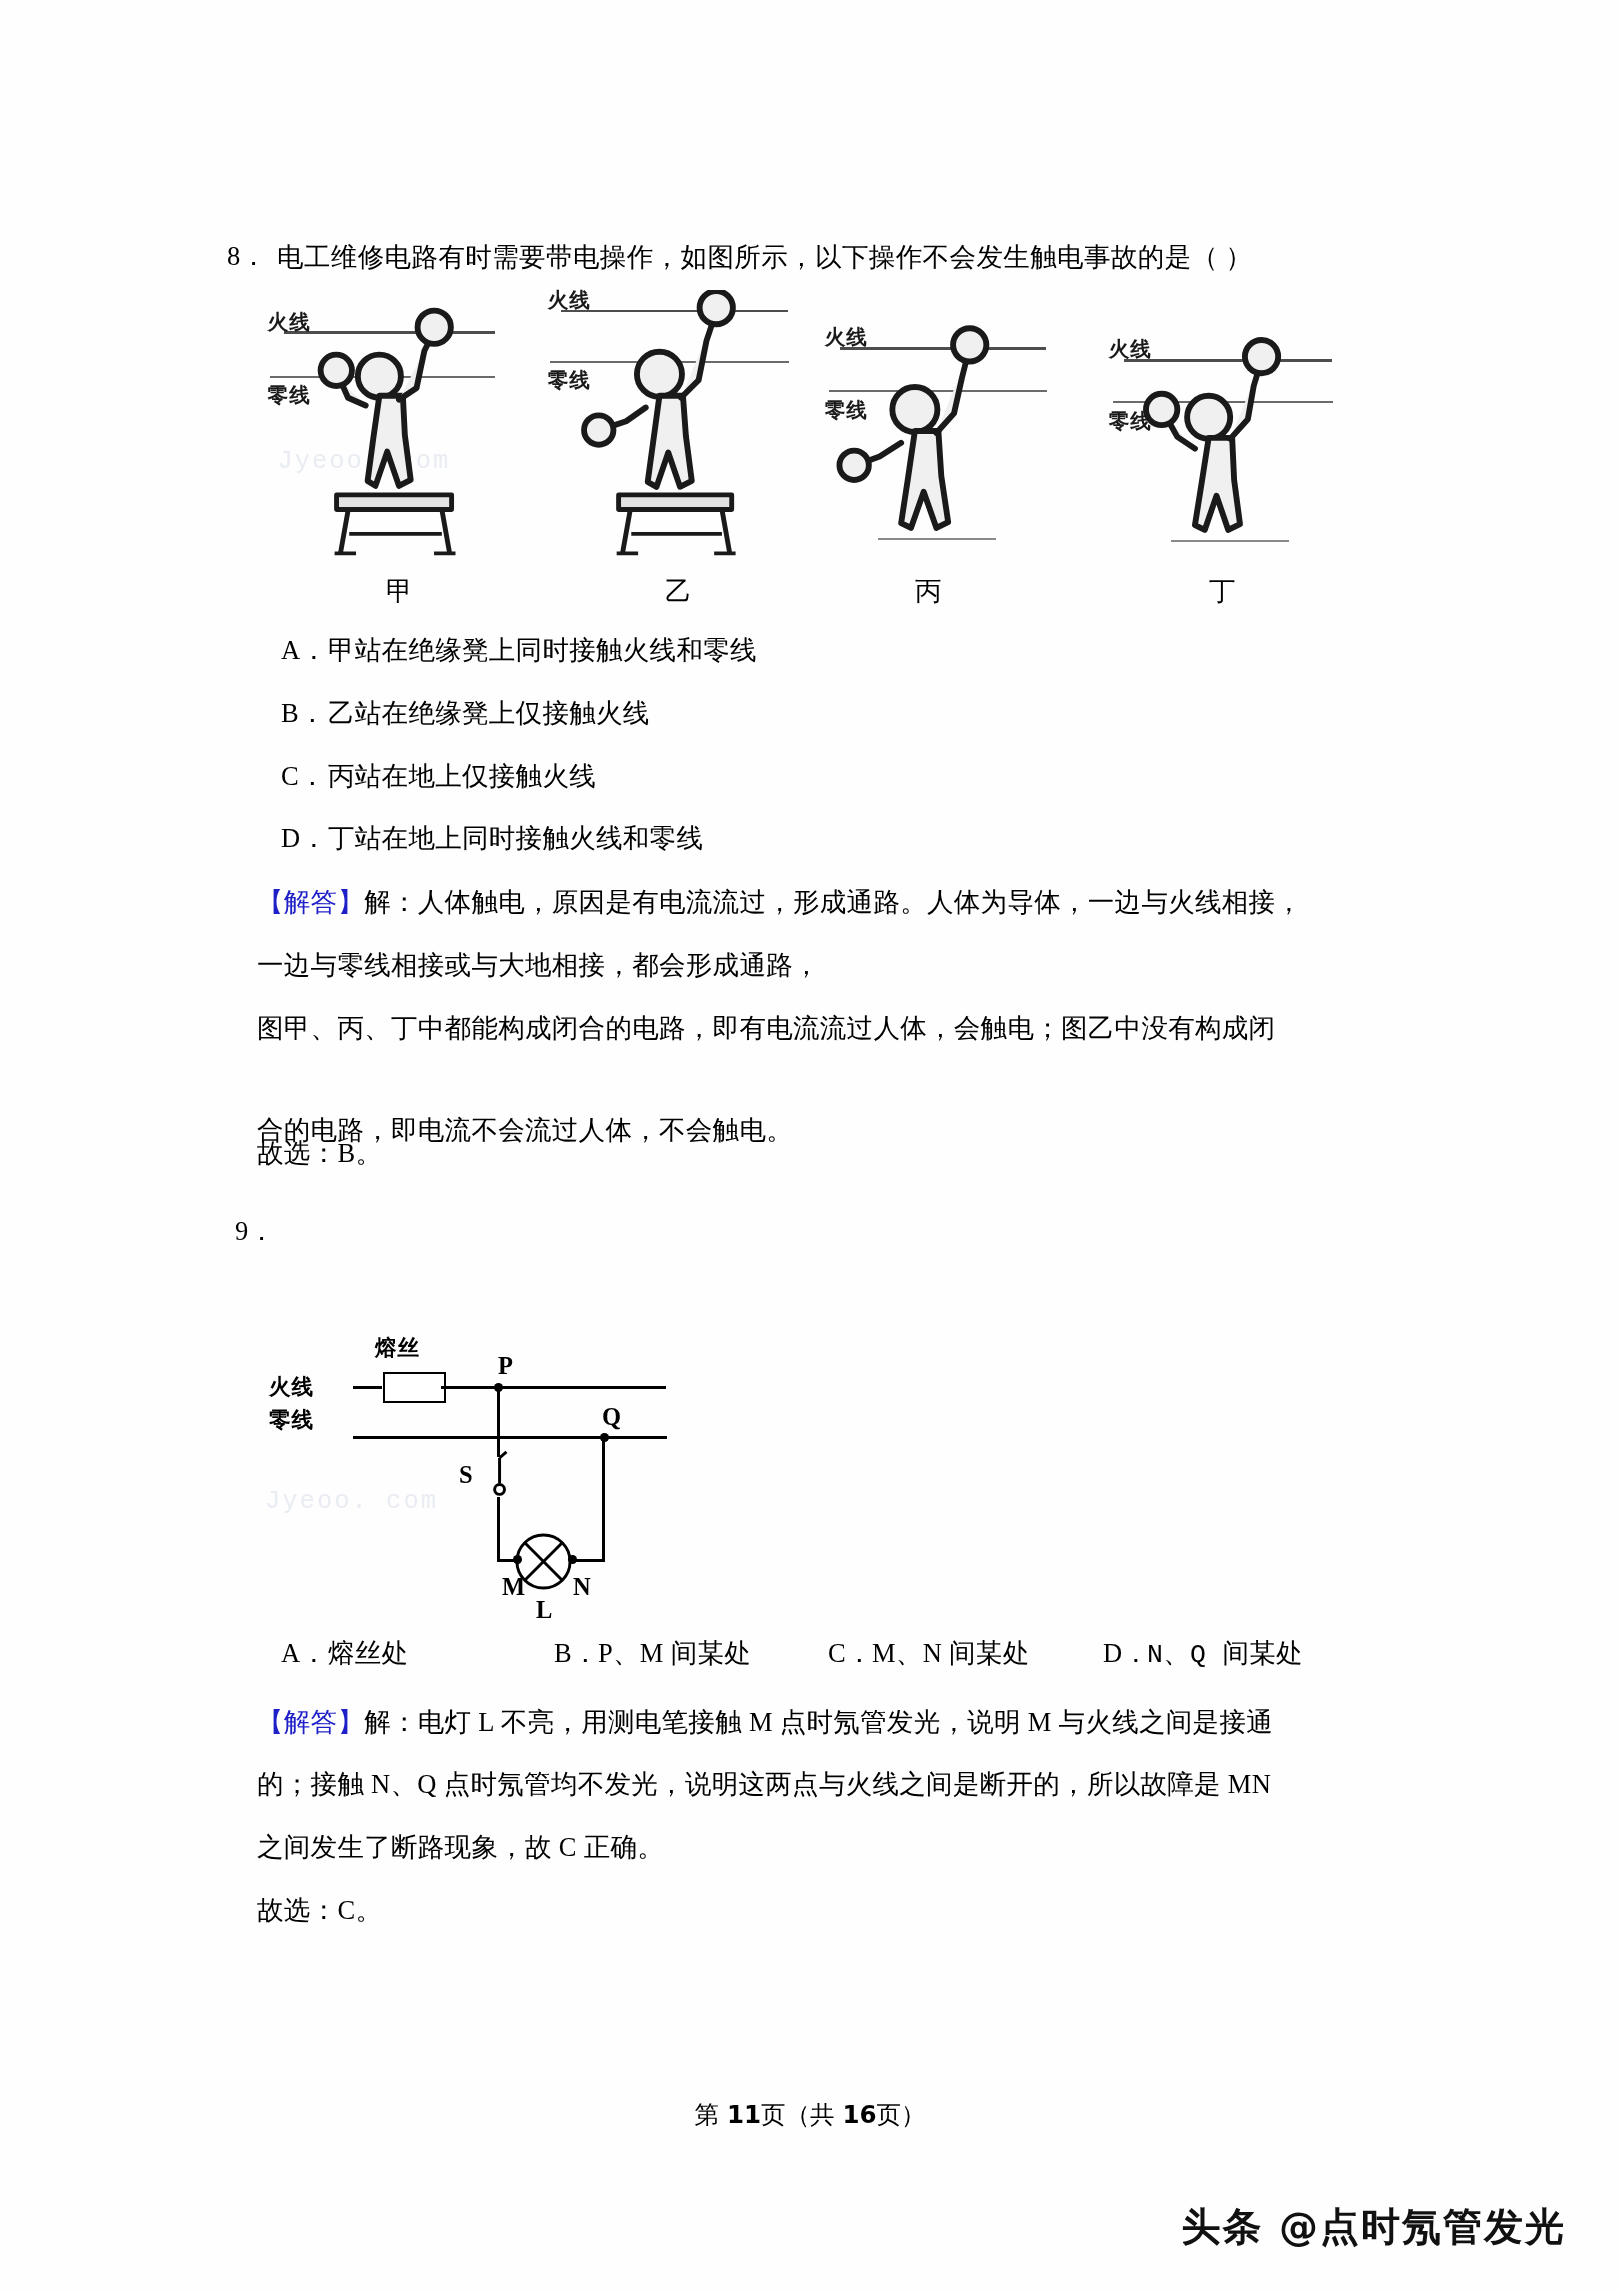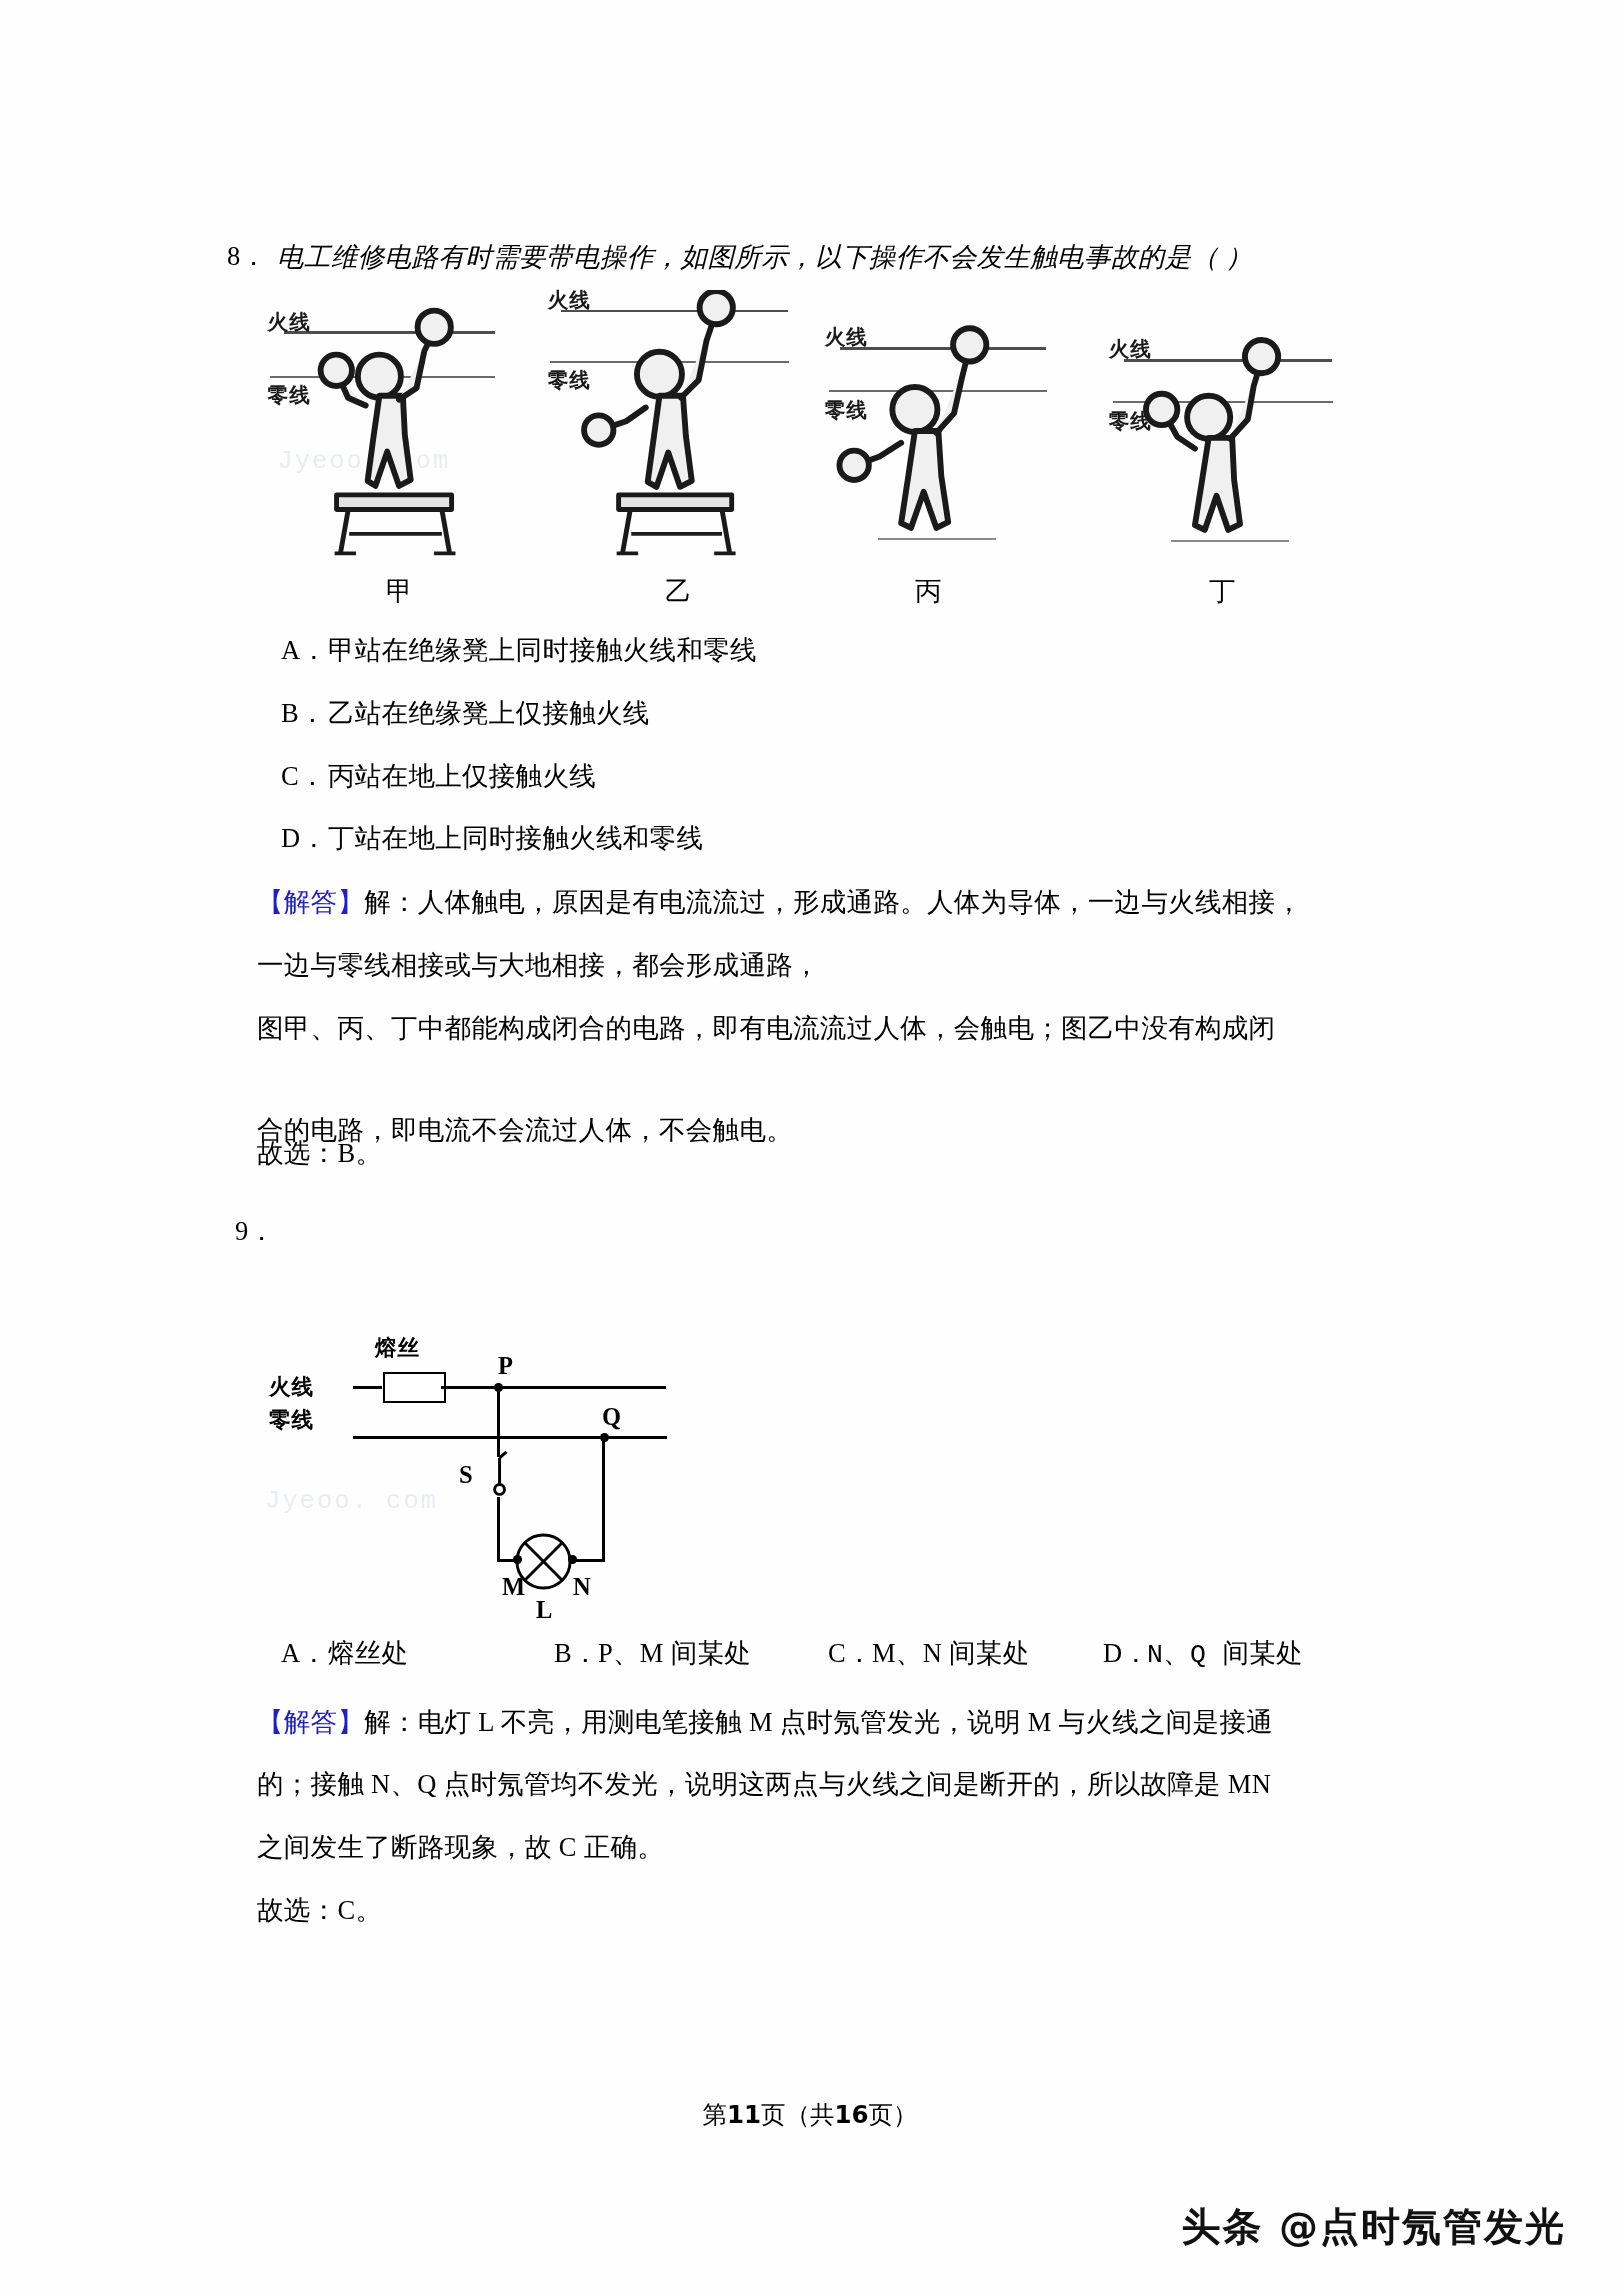--- a/index.html
+++ b/index.html
@@ -143,41 +143,41 @@
   
   .footer {
     position: absolute;
     left: 0;
     right: 0;
     top: 2098px;
     text-align: center;
     font-size: 24.5px;
     font-family: "DejaVu Sans", sans-serif;
   }
-  .footer b { font-weight: bold; }
+  .footer b { font-weight: bold; margin-left: 8px; }
 
   .watermark {
     position: absolute;
     right: 54px;
     top: 2200px;
     font-size: 39px;
     font-weight: bold;
     font-family: "DejaVu Sans", sans-serif;
     color: #111;
     letter-spacing: 2px;
     white-space: nowrap;
   }
 </style>
 </head>
 <body>
 
 <div class="page">
 
   <div class="qnum" style="left:227px; top:238px;">8．</div>
-  <div class="qline" style="left:277px; top:238px;font-style:italic;">电工维修电路有时需要带电操作，如图所示，以下操作不会发生触电事故的是（        ）</div>
+  <div class="qline" style="left:277px; top:238px;">电工维修电路有时需要带电操作，如图所示，以下操作不会发生触电事故的是（        ）</div>
 
   <div class="fig8">
 
     <div class="jyeoo" style="left:27.4px; top:157px;">Jyeoo. com</div>
 
     <div class="panel" style="left:0px;">
       <div class="wire" style="left:34px; top:41px; width:211px;"></div>
       <div class="wire" style="left:19.6px; top:86px; width:225px; height:2px; background:#6b6b6b;"></div>
       <div class="wlabel" style="left:17.6px; top:17.6px;">火线</div>
       <div class="wlabel" style="left:17.6px; top:91px;">零线</div>

